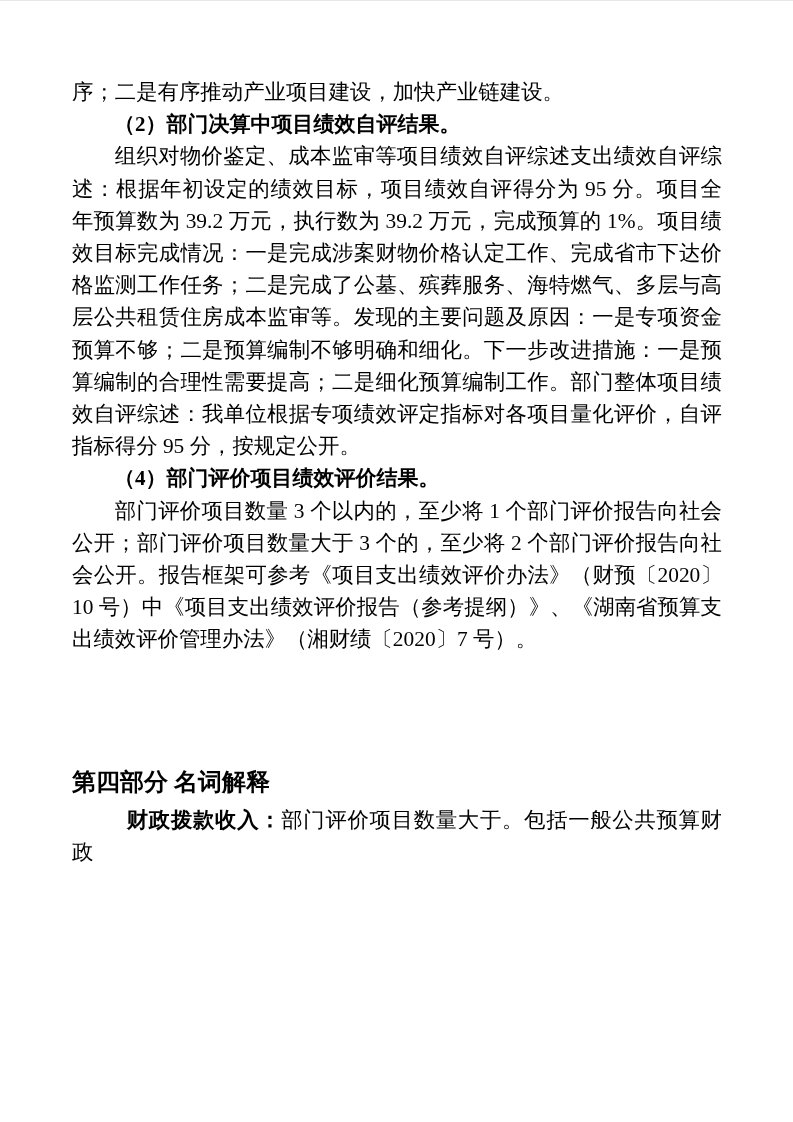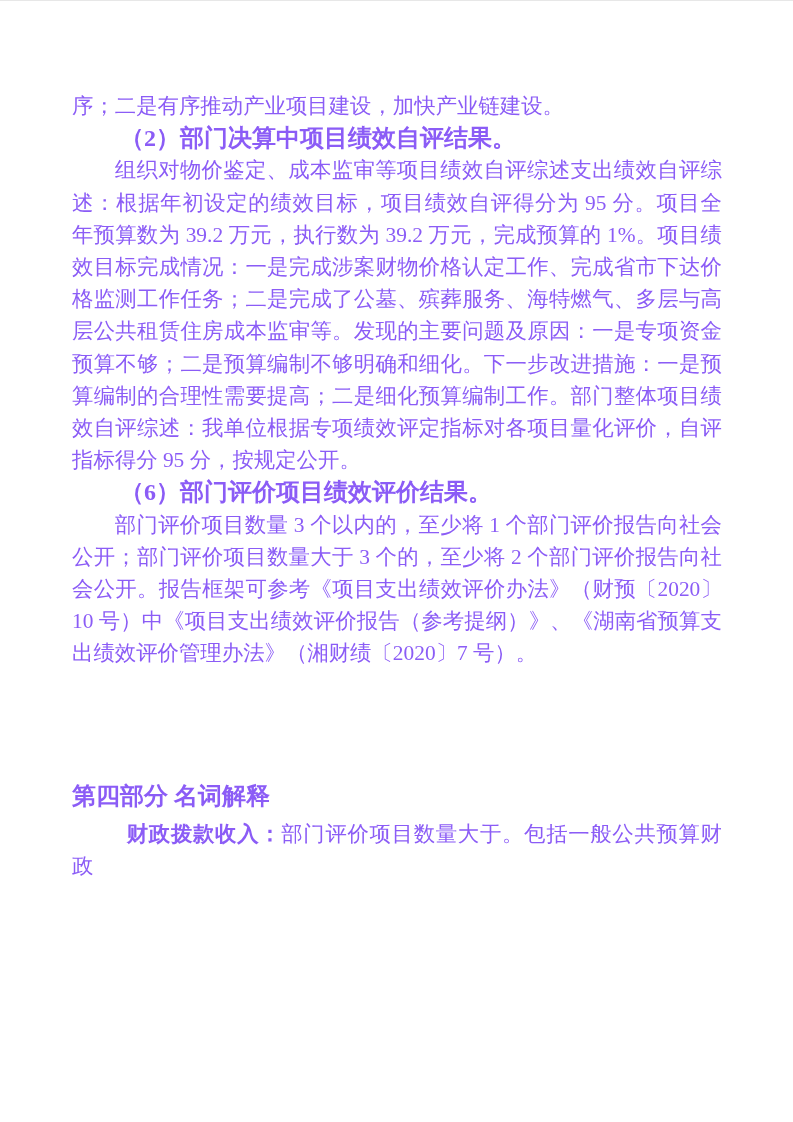--- a/index.html
+++ b/index.html
@@ -13,41 +13,41 @@
     height: 1122px;
     background: #ffffff;
     overflow: hidden;
     box-sizing: border-box;
     border-top: 1px solid #e7e7e7; 
     color: #000000;
   }
   .doc-content {
     position: absolute;
     left: 72px;
-    top: 89px;
+    top: 75px;
     width: 650px;
     font-family: "Liberation Serif", "DejaVu Serif", serif;
     font-size: 21.4px;
     line-height: 32.2px;
-    color: #8b5cf6;
+    color: #000000;
     text-align: justify;
     text-justify: inter-ideograph;
   }
   p.body {
     margin: 0;
     text-indent: 2em;
   }
   p.body.no-indent {
     text-indent: 0;
   }
   .sub-heading {
     margin: 0;
     text-indent: 2em;
     font-weight: bold;
-    font-size: 24px;
+    font-size: 21px;
     line-height: 32.2px;
     text-align: left;
   }
   .section-heading {
     margin: 110px 0 5px 0;
     text-indent: 0;
     text-align: left;
     font-weight: bold;
     font-size: 24px;
     line-height: 33px;
@@ -63,21 +63,21 @@
 <div class="page">
   <div class="doc-content">
 
     <p class="body no-indent">序；二是有序推动产业项目建设，加快产业链建设。</p>
 
 
     <h3 class="sub-heading">（2）部门决算中项目绩效自评结果。</h3>
 
     <p class="body">组织对物价鉴定、成本监审等项目绩效自评综述支出绩效自评综述：根据年初设定的绩效目标，项目绩效自评得分为 95 分。项目全年预算数为 39.2 万元，执行数为 39.2 万元，完成预算的 1%。项目绩效目标完成情况：一是完成涉案财物价格认定工作、完成省市下达价格监测工作任务；二是完成了公墓、殡葬服务、海特燃气、多层与高层公共租赁住房成本监审等。发现的主要问题及原因：一是专项资金预算不够；二是预算编制不够明确和细化。下一步改进措施：一是预算编制的合理性需要提高；二是细化预算编制工作。部门整体项目绩效自评综述：我单位根据专项绩效评定指标对各项目量化评价，自评指标得分 95 分，按规定公开。</p>
 
-    <h3 class="sub-heading">（6）部门评价项目绩效评价结果。</h3>
+    <h3 class="sub-heading">（4）部门评价项目绩效评价结果。</h3>
 
     <p class="body">部门评价项目数量 3 个以内的，至少将 1 个部门评价报告向社会公开；部门评价项目数量大于 3 个的，至少将 2 个部门评价报告向社会公开。报告框架可参考《项目支出绩效评价办法》（财预〔2020〕10 号）中《项目支出绩效评价报告（参考提纲）》、《湖南省预算支出绩效评价管理办法》（湘财绩〔2020〕7 号）。</p>
 
     <h2 class="section-heading">第四部分 名词解释</h2>
 
     <p class="body">
       <span class="term">财政拨款收入：</span><span>部门评价项目数量大于。包括一般公共预算财政</span>
     </p>
 
   </div>

